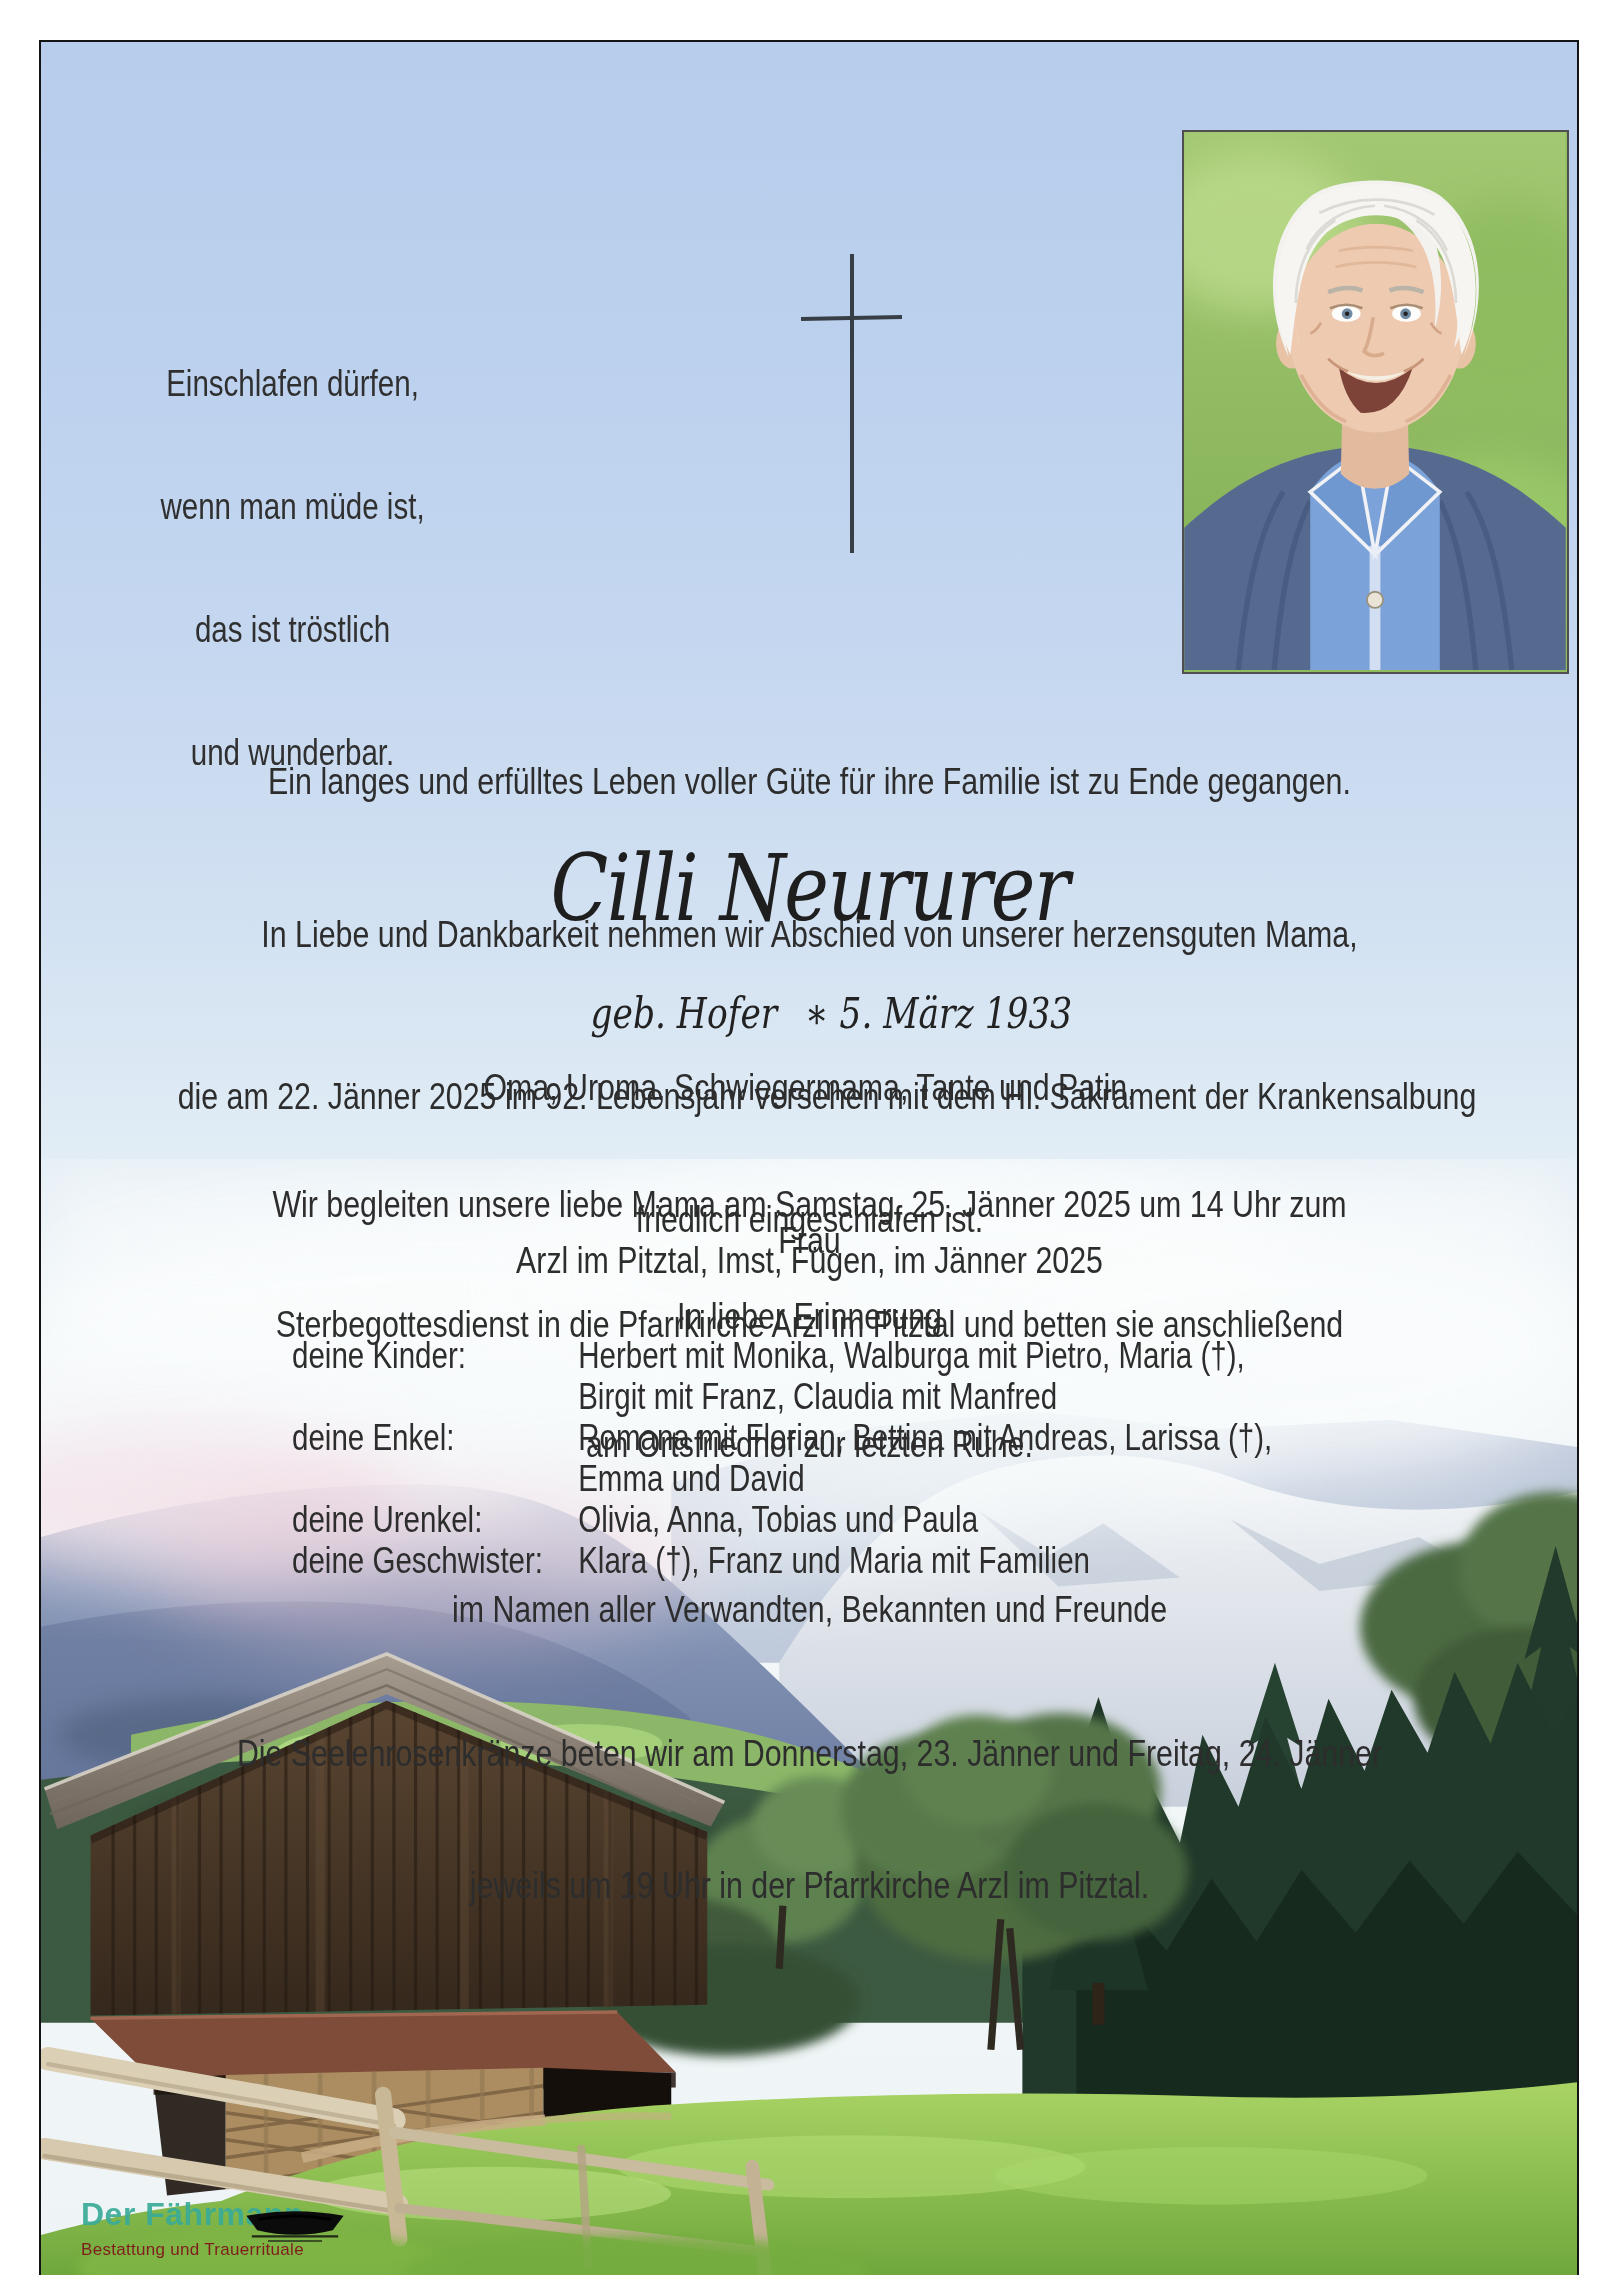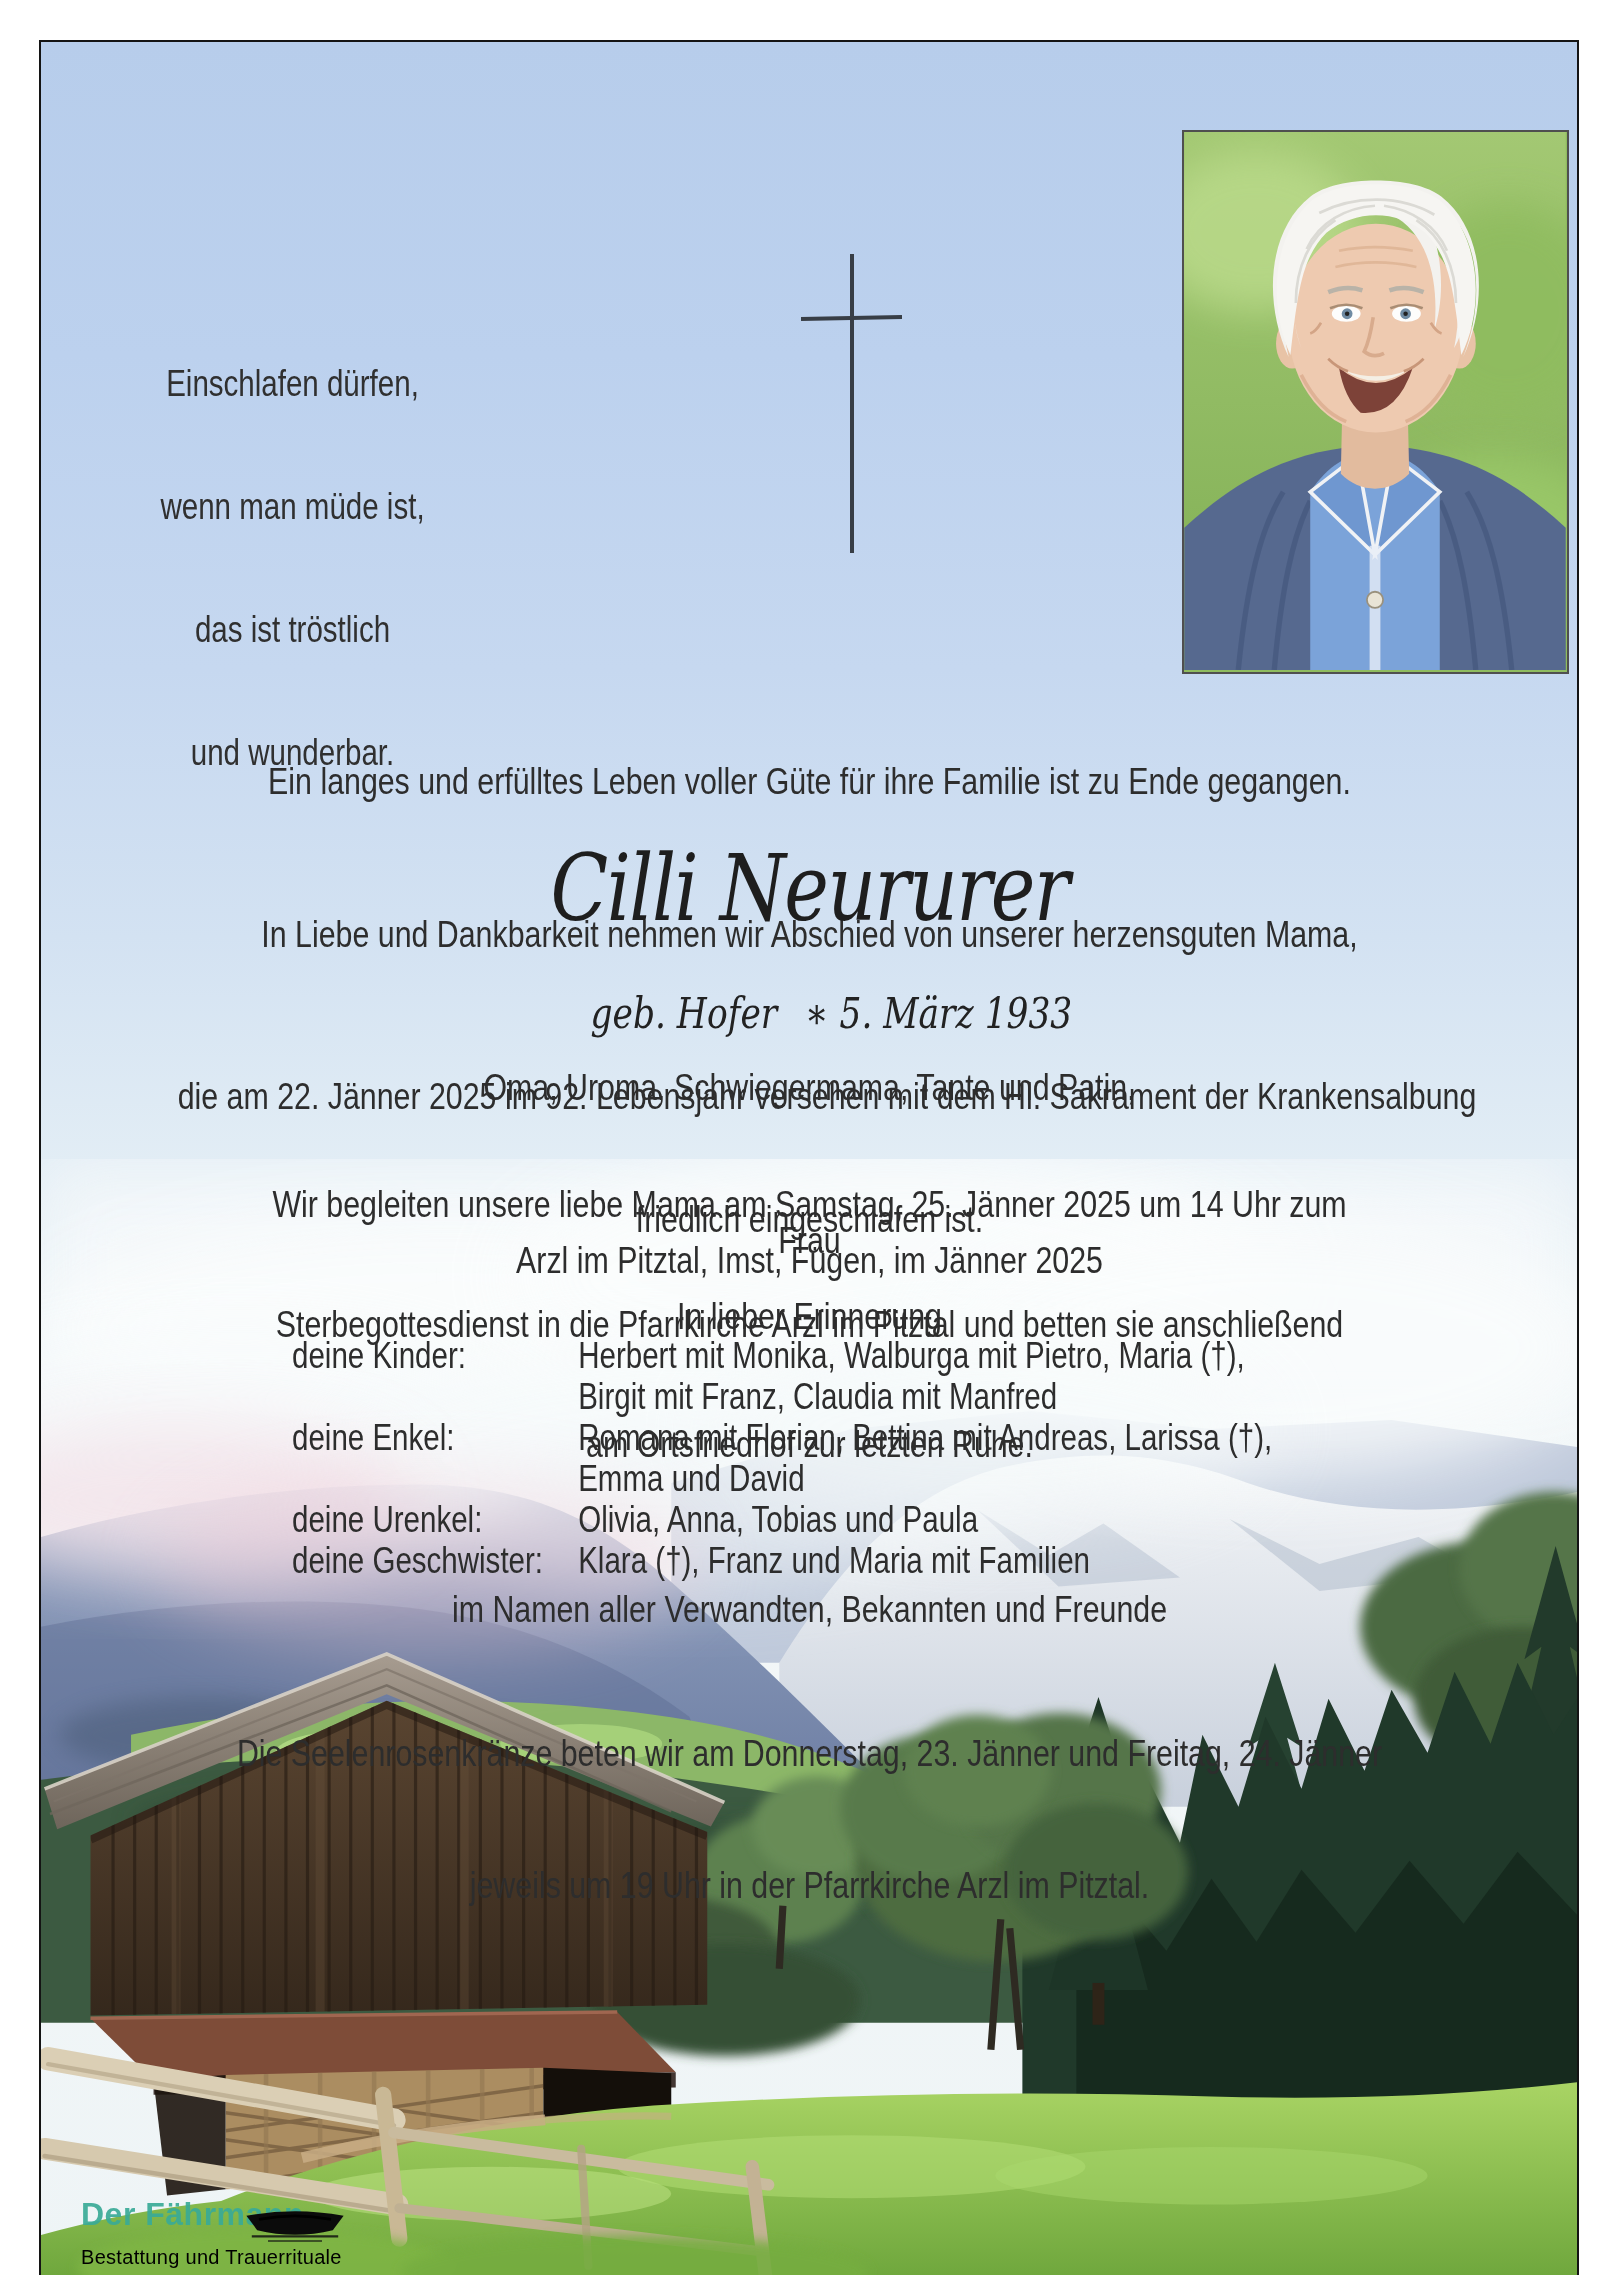--- a/index.html
+++ b/index.html
@@ -31,21 +31,21 @@
   .fval{white-space:pre;}
   .remfooter{top:1584px;font-size:37px;}
   .rosary{top:1644px;font-size:37px;line-height:44px;}
   .cross-v{position:absolute;left:809px;top:212px;width:3.6px;height:299px;background:#383e46;}
   .cross-h{position:absolute;left:760px;top:274px;width:101px;height:3.6px;background:#383e46;
            transform:rotate(-1deg);}
   .photo{position:absolute;left:1141px;top:88px;width:387px;height:544px;
          border:2.7px solid #4f4f4f;box-sizing:border-box;background:#8fbc5f;overflow:hidden;}
   .logo{position:absolute;left:81px;top:2196px;width:306px;z-index:5;}
   .logo-name{font-size:32px;font-weight:bold;color:#3aab97;letter-spacing:0.5px;opacity:.92;}
-  .logo-tag{font-size:20px;color:#000000;margin-top:13px;letter-spacing:0.3px;}
+  .logo-tag{font-size:17px;color:#7f1d1d;margin-top:7px;letter-spacing:0.3px;}
   .boat{position:absolute;left:241px;top:2203px;z-index:6;}
 </style>
 </head>
 <body>
 
 <div class="page">
   <div class="card">
 
     <svg class="land" viewBox="0 0 1706 1247" preserveAspectRatio="none">
       <defs>

